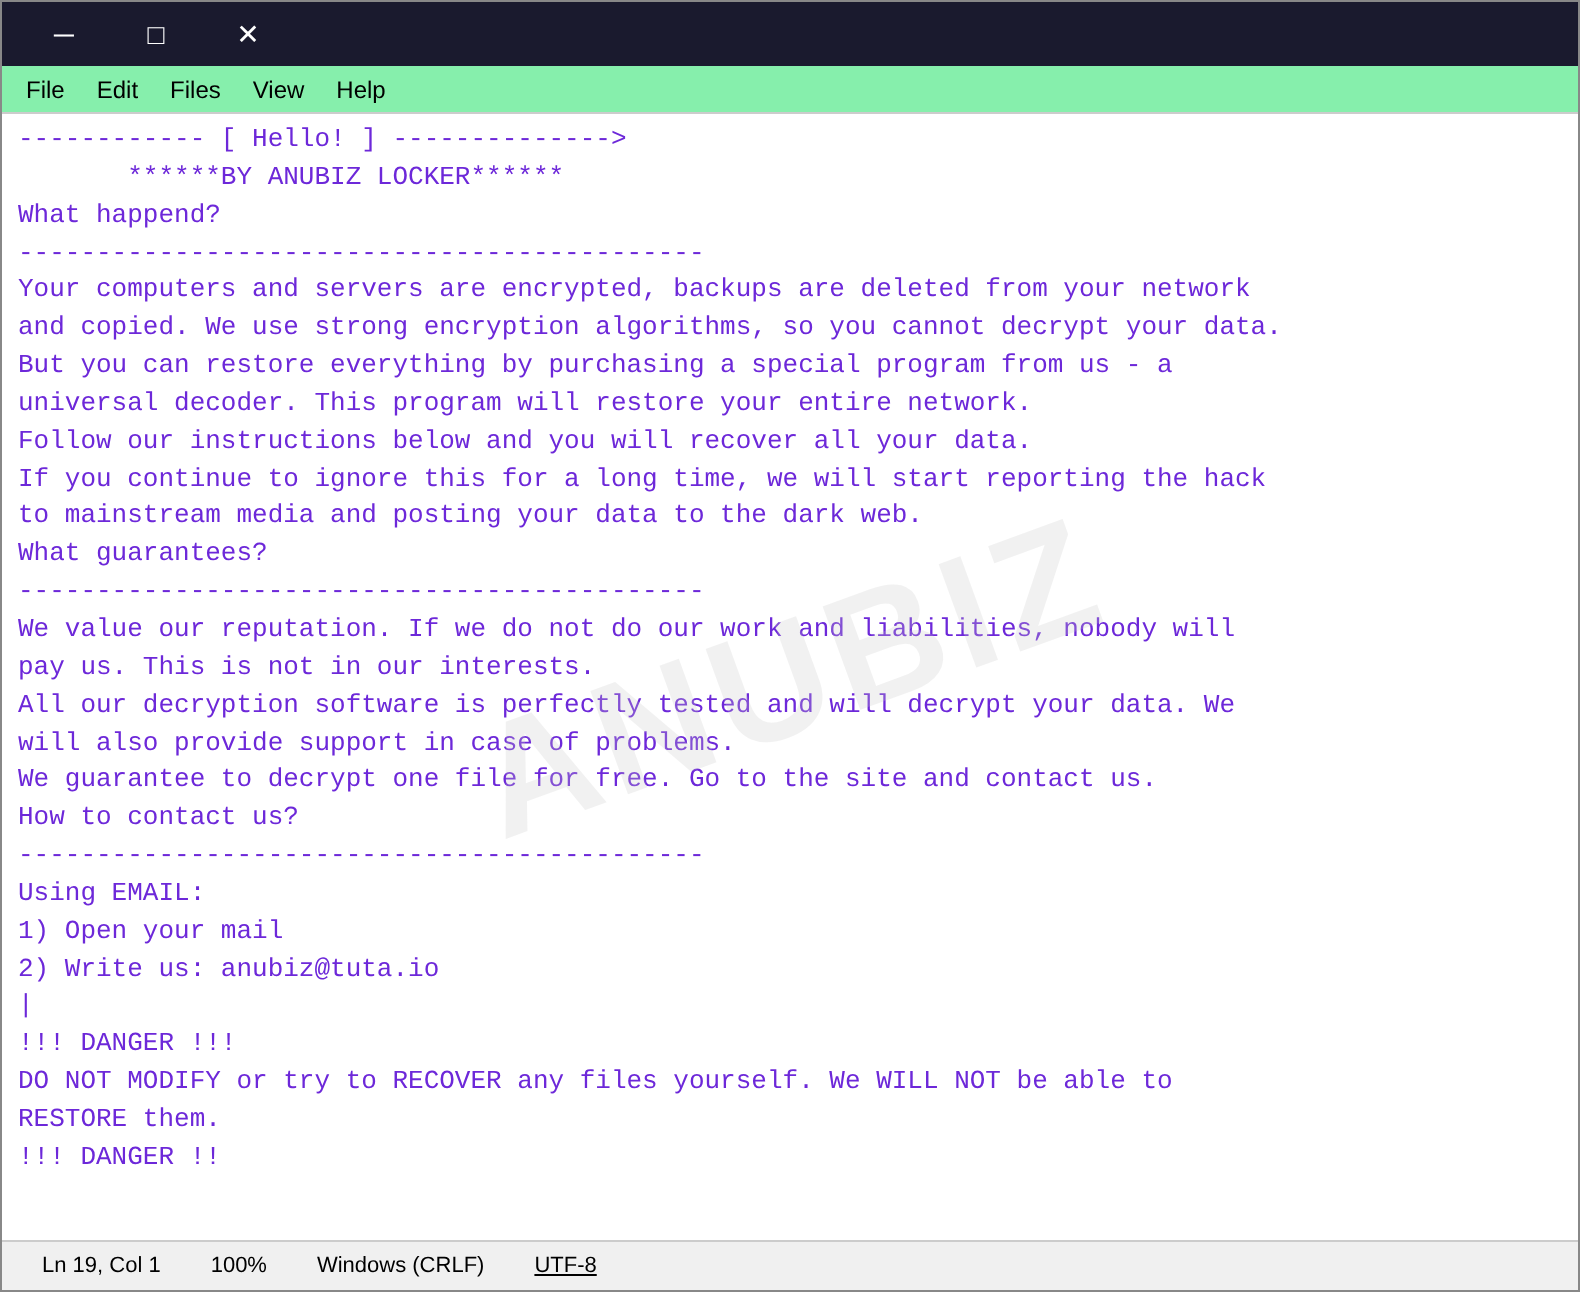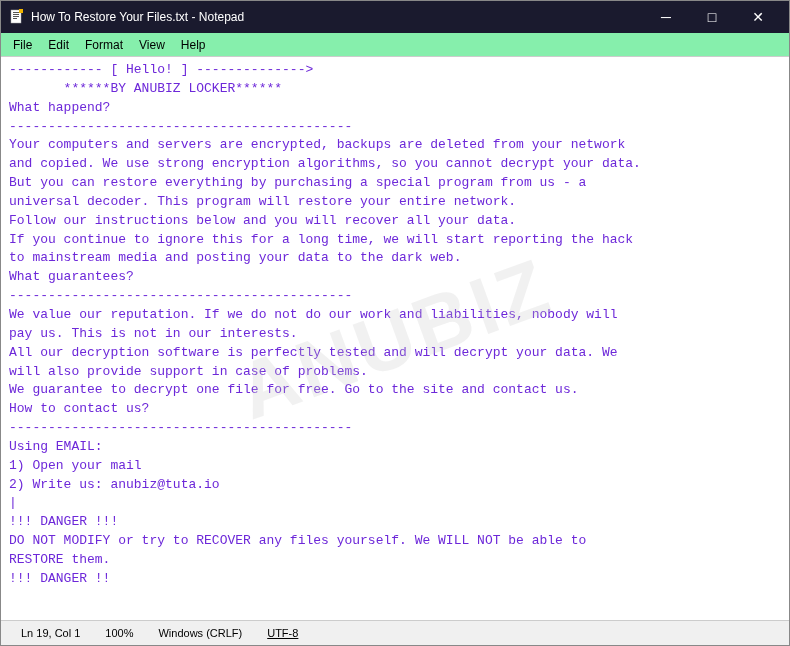--- a/index.html
+++ b/index.html
@@ -172,44 +172,31 @@
     @keyframes blink {
       50% { opacity: 0; }
     }
   </style>
 </head>
 <body>
 
 <div class="window">
 
   <div class="title-bar">
-    <div class="title-bar-left">
-      <div class="title-icon">
-        <svg viewBox="0 0 16 16" fill="none">
-          <rect x="2" y="1" width="10" height="13" fill="white" stroke="#aaa" stroke-width="0.5"></rect>
-          <rect x="4" y="3" width="6" height="1" fill="#555"></rect>
-          <rect x="4" y="5" width="6" height="1" fill="#555"></rect>
-          <rect x="4" y="7" width="6" height="1" fill="#555"></rect>
-          <rect x="4" y="9" width="4" height="1" fill="#555"></rect>
-          <rect x="10" y="0" width="4" height="4" fill="#f0b400"></rect>
-        </svg>
-      </div>
-      <span class="title-text">How To Restore Your Files.txt - Notepad</span>
-    </div>
     <div class="title-buttons">
       <button class="title-btn">─</button>
       <button class="title-btn">□</button>
       <button class="title-btn close">✕</button>
     </div>
   </div>
 
   <div class="menu-bar">
     <div class="menu-item">File</div>
     <div class="menu-item">Edit</div>
-    <div class="menu-item">Format</div>
+    <div class="menu-item">Files</div>
     <div class="menu-item">View</div>
     <div class="menu-item">Help</div>
   </div>
 
   <div class="editor-area">
     <div class="watermark">ANUBIZ</div>
     <div class="text-content" contenteditable="true" spellcheck="false" style="">------------ [ Hello! ] --------------&gt;
        ******BY ANUBIZ LOCKER******
 What happend?
 --------------------------------------------

